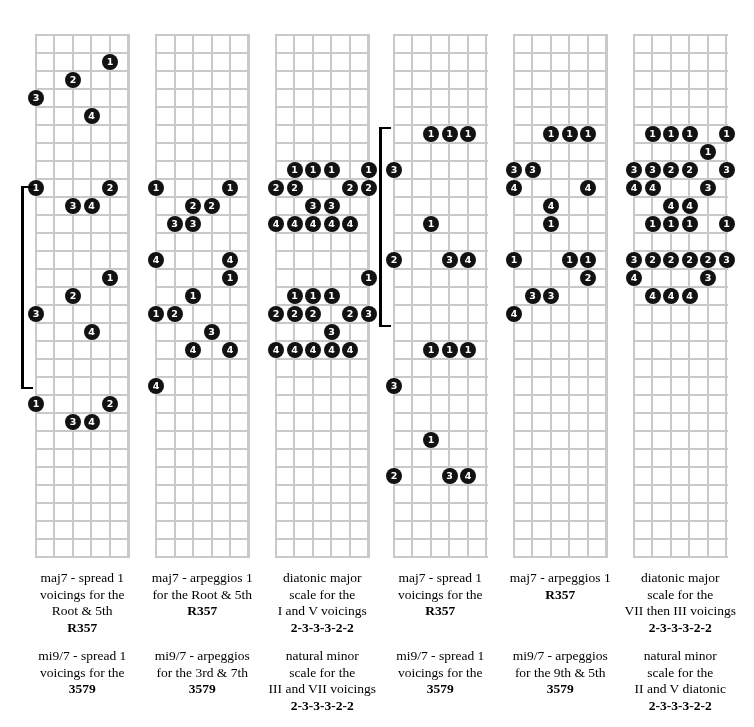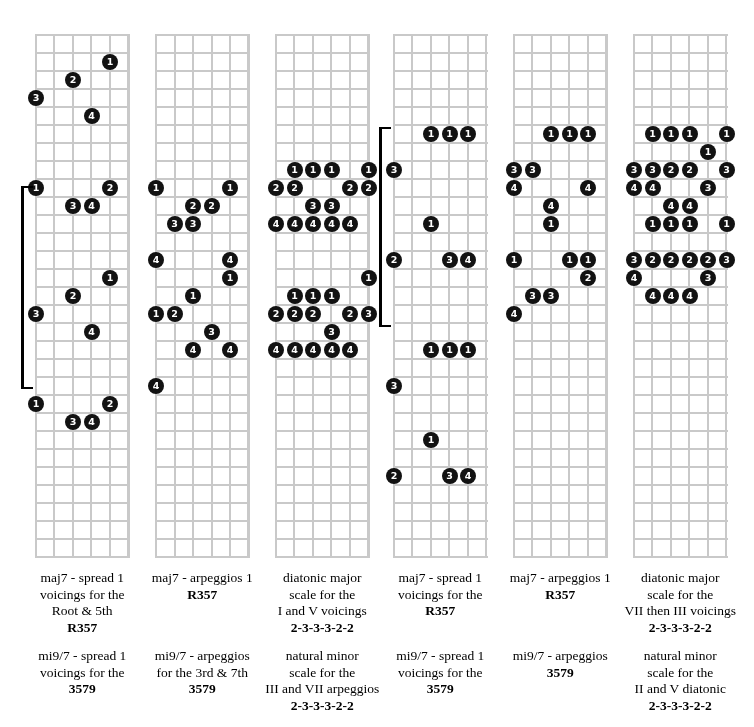--- a/index.html
+++ b/index.html
@@ -161,20 +161,21 @@
       <div class="dot" style="left: 48.5px; top: 254px;">4</div>
     </div>
     <div class="label" style="left: 7.25px; top: 570px;">
       <div class="label-line">maj7 - spread 1</div>
       <div class="label-line">voicings for the</div>
       <div class="label-line">Root &amp; 5th</div>
       <div class="label-formula">R357</div>
     </div>
     <div class="label" style="left: 127.25px; top: 570px;">
       <div class="label-line">maj7 - arpeggios 1</div>
+      <div class="label-line">for the Root &amp; 5th</div>
       <div class="label-formula">R357</div>
     </div>
     <div class="label" style="left: 247.25px; top: 570px;">
       <div class="label-line">diatonic major</div>
       <div class="label-line">scale for the</div>
       <div class="label-line">I and V voicings</div>
       <div class="label-formula">2-3-3-3-2-2</div>
     </div>
     <div class="label" style="left: 365.25px; top: 570px;">
       <div class="label-line">maj7 - spread 1</div>
@@ -197,30 +198,31 @@
       <div class="label-formula">3579</div>
     </div>
     <div class="label" style="left: 127.25px; top: 648px;">
       <div class="label-line">mi9/7 - arpeggios</div>
       <div class="label-line">for the 3rd &amp; 7th</div>
       <div class="label-formula">3579</div>
     </div>
     <div class="label" style="left: 247.25px; top: 648px;">
       <div class="label-line">natural minor</div>
       <div class="label-line">scale for the</div>
-      <div class="label-line">III and VII arpeggios</div>
+      <div class="label-line">III and VII voicings</div>
       <div class="label-formula">2-3-3-3-2-2</div>
     </div>
     <div class="label" style="left: 365.25px; top: 648px;">
       <div class="label-line">mi9/7 - spread 1</div>
       <div class="label-line">voicings for the</div>
       <div class="label-formula">3579</div>
     </div>
     <div class="label" style="left: 485.25px; top: 648px;">
       <div class="label-line">mi9/7 - arpeggios</div>
+      <div class="label-line">for the 9th &amp; 5th</div>
       <div class="label-formula">3579</div>
     </div>
     <div class="label" style="left: 605.25px; top: 648px;">
       <div class="label-line">natural minor</div>
       <div class="label-line">scale for the</div>
       <div class="label-line">II and V diatonic</div>
       <div class="label-formula">2-3-3-3-2-2</div>
     </div>
   </div>
 

